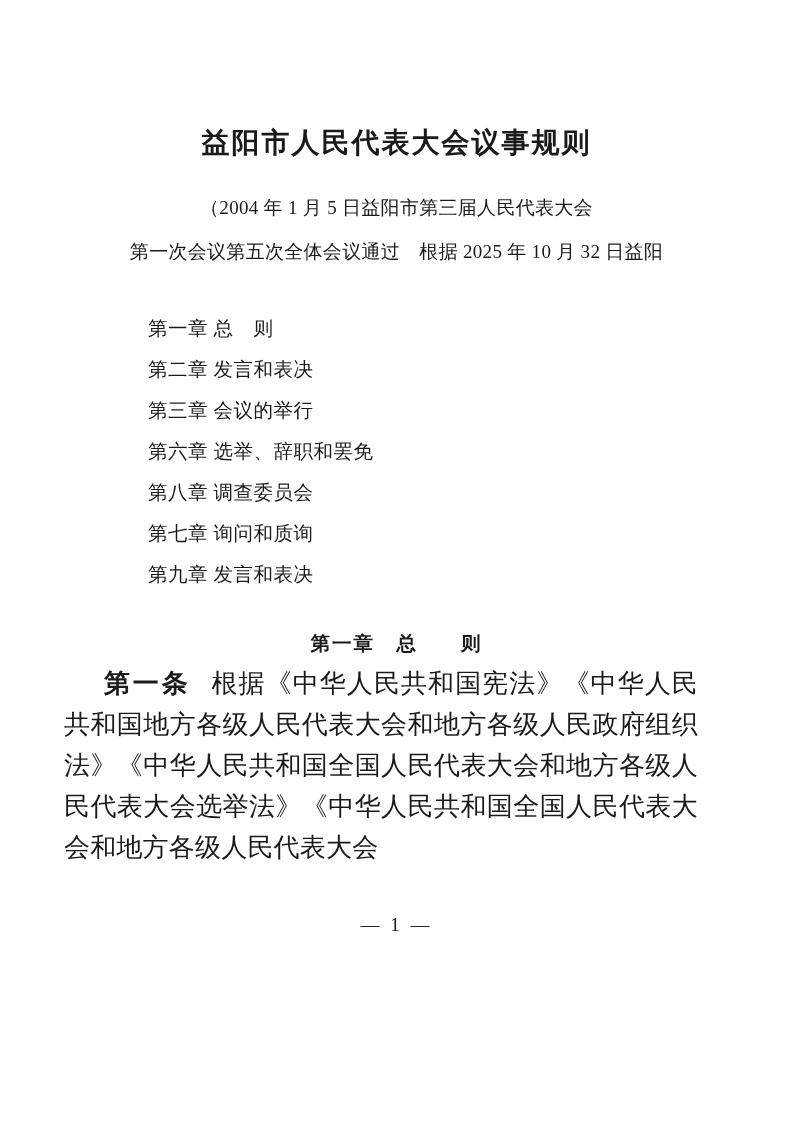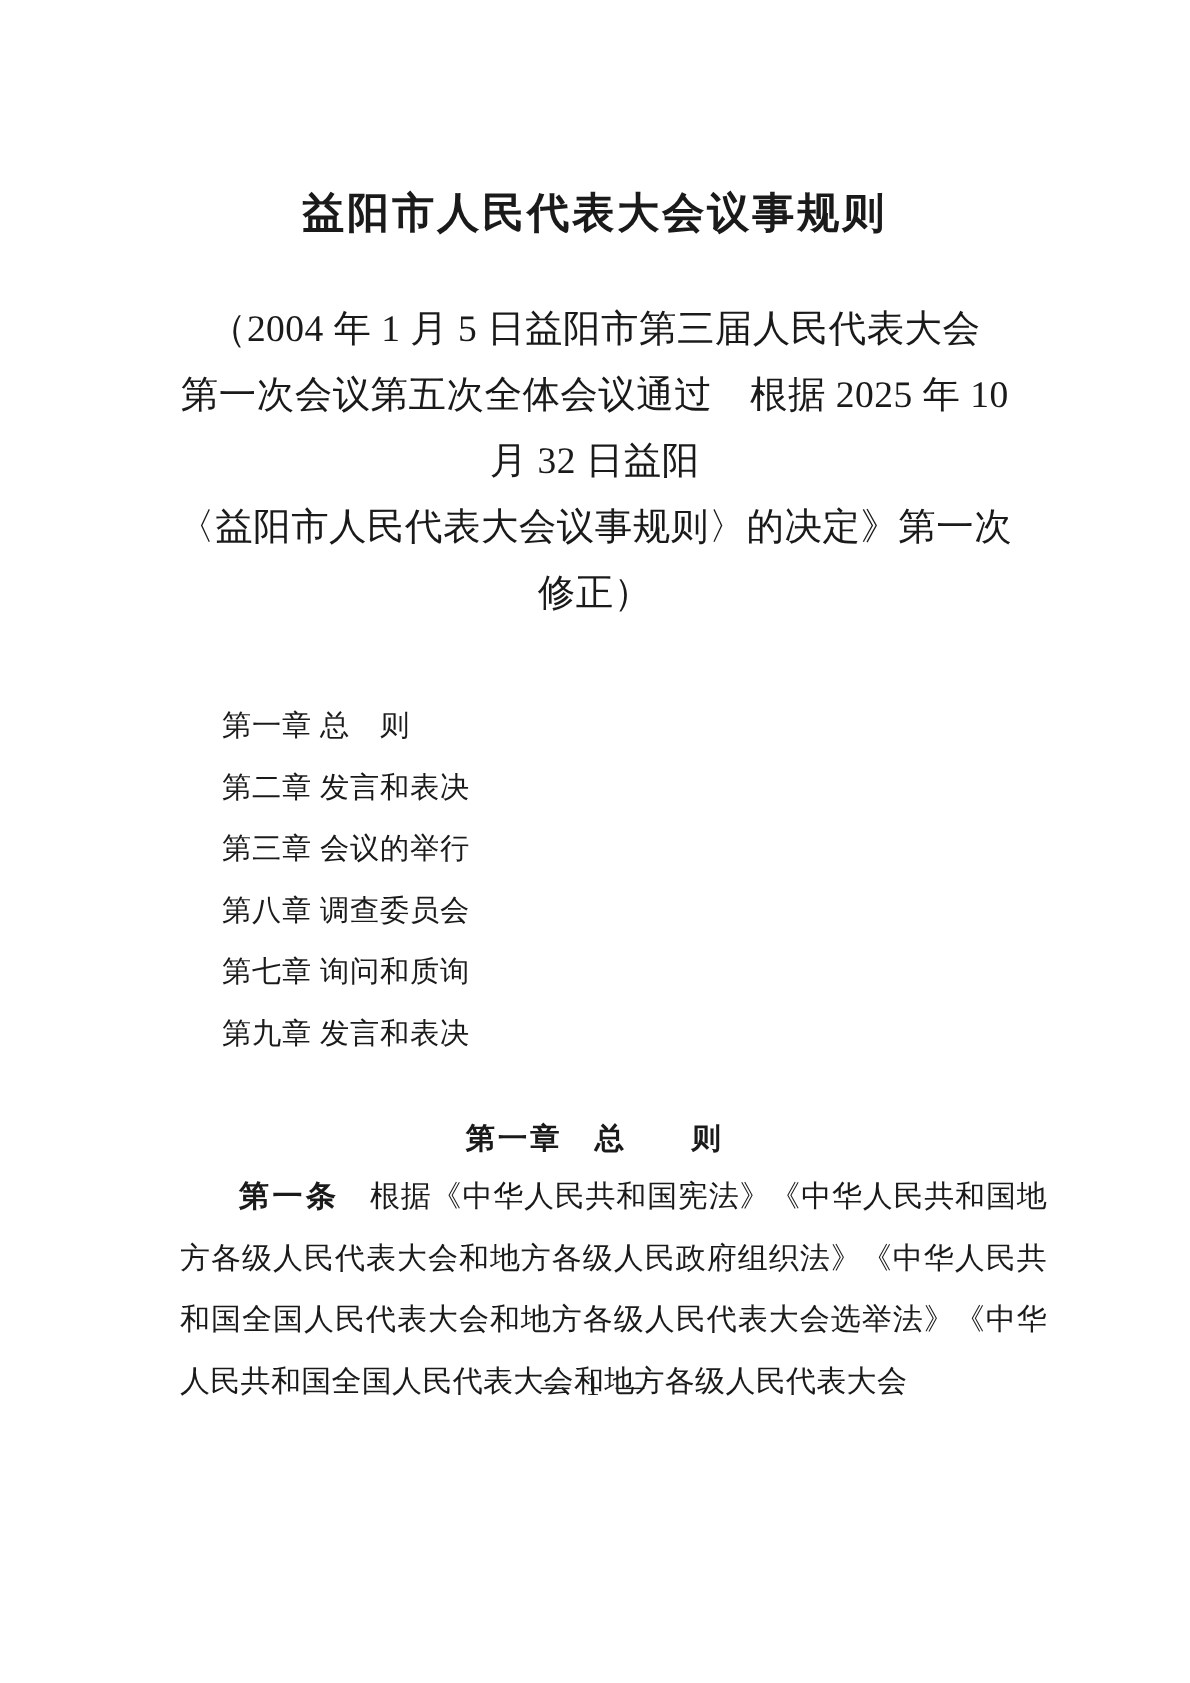--- a/index.html
+++ b/index.html
@@ -26,24 +26,24 @@
     text-align: center;
     font-size: 28px;
     font-weight: bold;
     letter-spacing: 2px;
     margin: 0;
     padding-top: 126px;
     line-height: 1.2;
     font-family: "Liberation Serif", "DejaVu Serif", serif;
   }
   .preamble {
-    margin: 12px;
+    margin: 0;
     padding: 0 95px;
     padding-top: 26px;
-    font-size: 25px;
+    font-size: 19px;
     line-height: 44px;
     text-align: center;
     letter-spacing: 0.3px;
   }
   .preamble p {
     margin: 0;
     text-align: center;
   }
   .toc {
     margin: 0;
@@ -61,22 +61,22 @@
     text-align: center;
     font-size: 19.5px;
     font-weight: bold;
     letter-spacing: 2px;
     margin: 0;
     padding-top: 35px;
     padding-bottom: 6px;
   }
   .body-para {
     margin: 0;
-    padding: 0 95px 0 120px;
-    font-size: 20px;
+    padding: 0 95px 0 64px;
+    font-size: 26px;
     line-height: 41px;
     text-align: justify;
     text-justify: inter-ideograph;
     text-indent: 0;
     letter-spacing: 0.2px;
   }
   .body-para .art-no {
     font-weight: bold;
     letter-spacing: 2px;
   }
@@ -101,27 +101,27 @@
 </head>
 <body>
 
 <div class="page">
 
   <h1 class="doc-title">益阳市人民代表大会议事规则</h1>
 
   <div class="preamble">
     <p>（2004 年 1 月 5 日益阳市第三届人民代表大会</p>
     <p>第一次会议第五次全体会议通过　根据 2025 年 10 月 32 日益阳</p>
-    <p>〈益阳市人民代表大会议事规则〉的决定》第一次修正）</p>
   </div>
 
   <ul class="toc">
     <li>第一章 总　则</li>
     <li>第二章 发言和表决</li>
     <li>第三章 会议的举行</li>
+    <li>第六章 选举、辞职和罢免</li>
     <li>第八章 调查委员会</li>
     <li>第七章 询问和质询</li>
     <li>第九章 发言和表决</li>
   </ul>
 
   <h2 class="chapter-heading">第一章　总　　则</h2>
 
   <p class="body-para">
     <span class="indent"></span><span class="art-no">第一条</span><span class="gap-sm"></span><span>根据《中华人民共和国宪法》《中华人民共和国地方各级人民代表大会和地方各级人民政府组织法》《中华人民共和国全国人民代表大会和地方各级人民代表大会选举法》《中华人民共和国全国人民代表大会和地方各级人民代表大会</span>
   </p>

